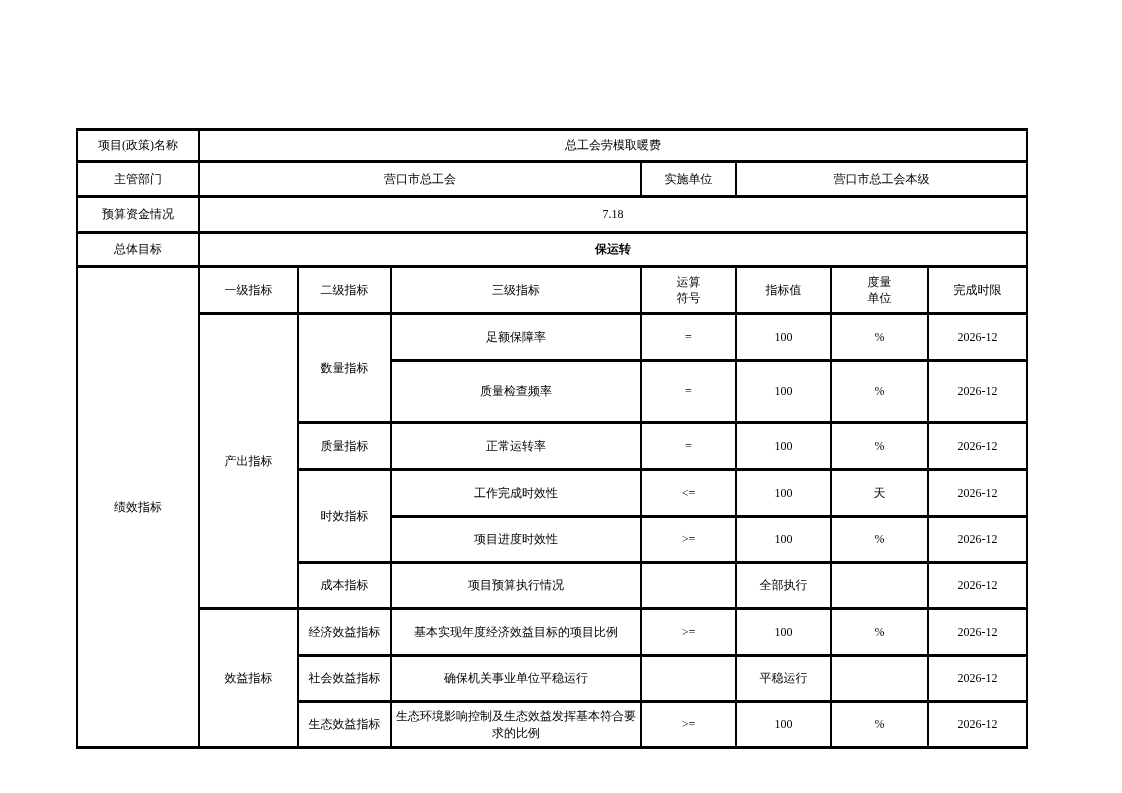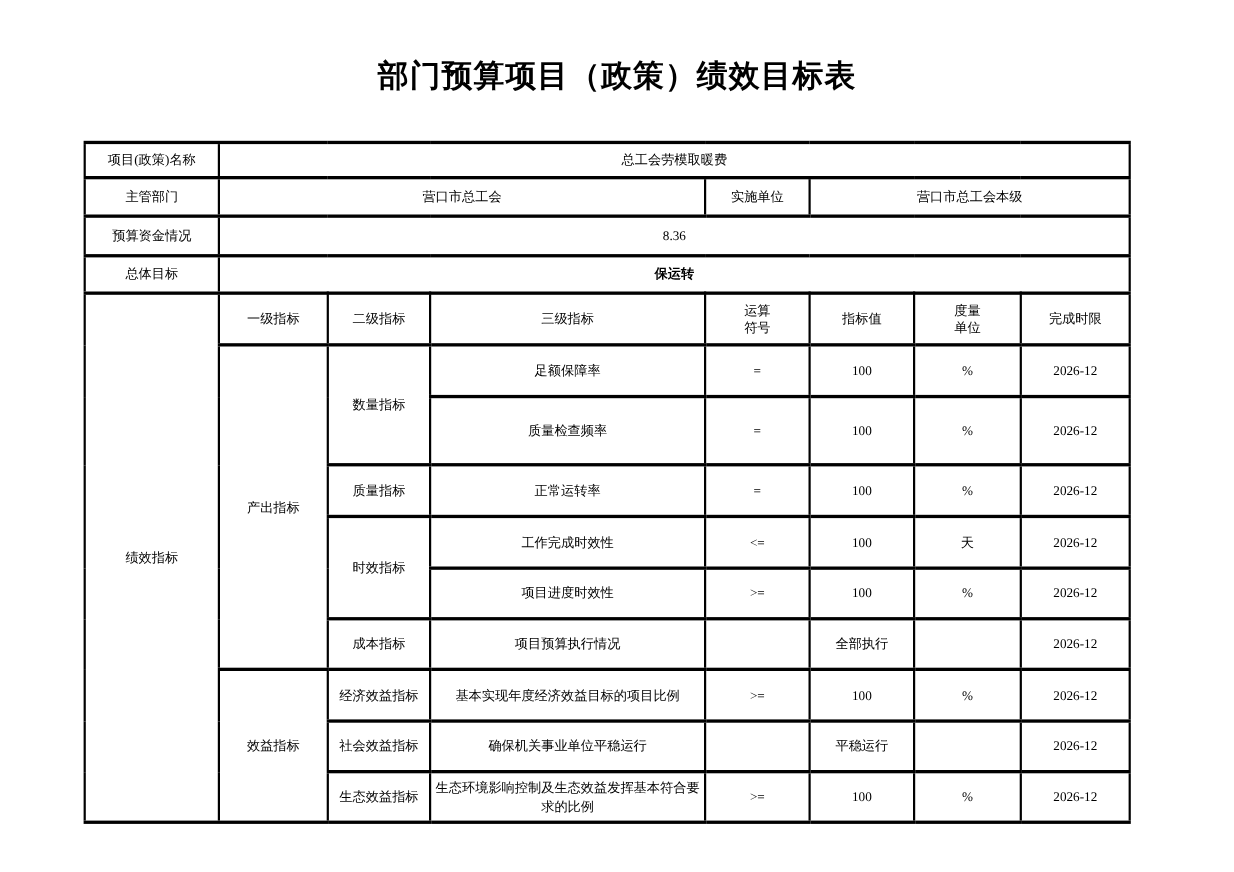--- a/index.html
+++ b/index.html
@@ -59,21 +59,20 @@
     vertical-align: bottom;
     padding-bottom: 38px;
     border-bottom-style: hidden;
   }
 </style>
 </head>
 <body>
 
 <div class="page">
 
-  <div class="doc-title">部门预算项目（政策）绩效目标表</div>
 
 
   <table class="main">
     <colgroup>
       <col style="width:122px">
         <col style="width:99px">
         <col style="width:93px">
         <col style="width:250px">
       <col style="width:95px">
         <col style="width:95px">
@@ -86,21 +85,21 @@
         <td colspan="7">总工会劳模取暖费</td>
       </tr>
       <tr style="height:35px;">
         <td>主管部门</td>
         <td colspan="3">营口市总工会</td>
         <td>实施单位</td>
         <td colspan="3">营口市总工会本级</td>
       </tr>
       <tr style="height:36px;">
         <td>预算资金情况</td>
-        <td colspan="7" class="align-right">8.36</td>
+        <td colspan="7" class="align-right">7.18</td>
       </tr>
       <tr style="height:34px;margin-top:44px;">
         <td>总体目标</td>
         <td colspan="7" class="align-left">保运转</td>
       </tr>
 
       <tr style="height:47px;">
         <td rowspan="10" class="section-cell">绩效指标</td>
         <td>一级指标</td>
         <td>二级指标</td>

